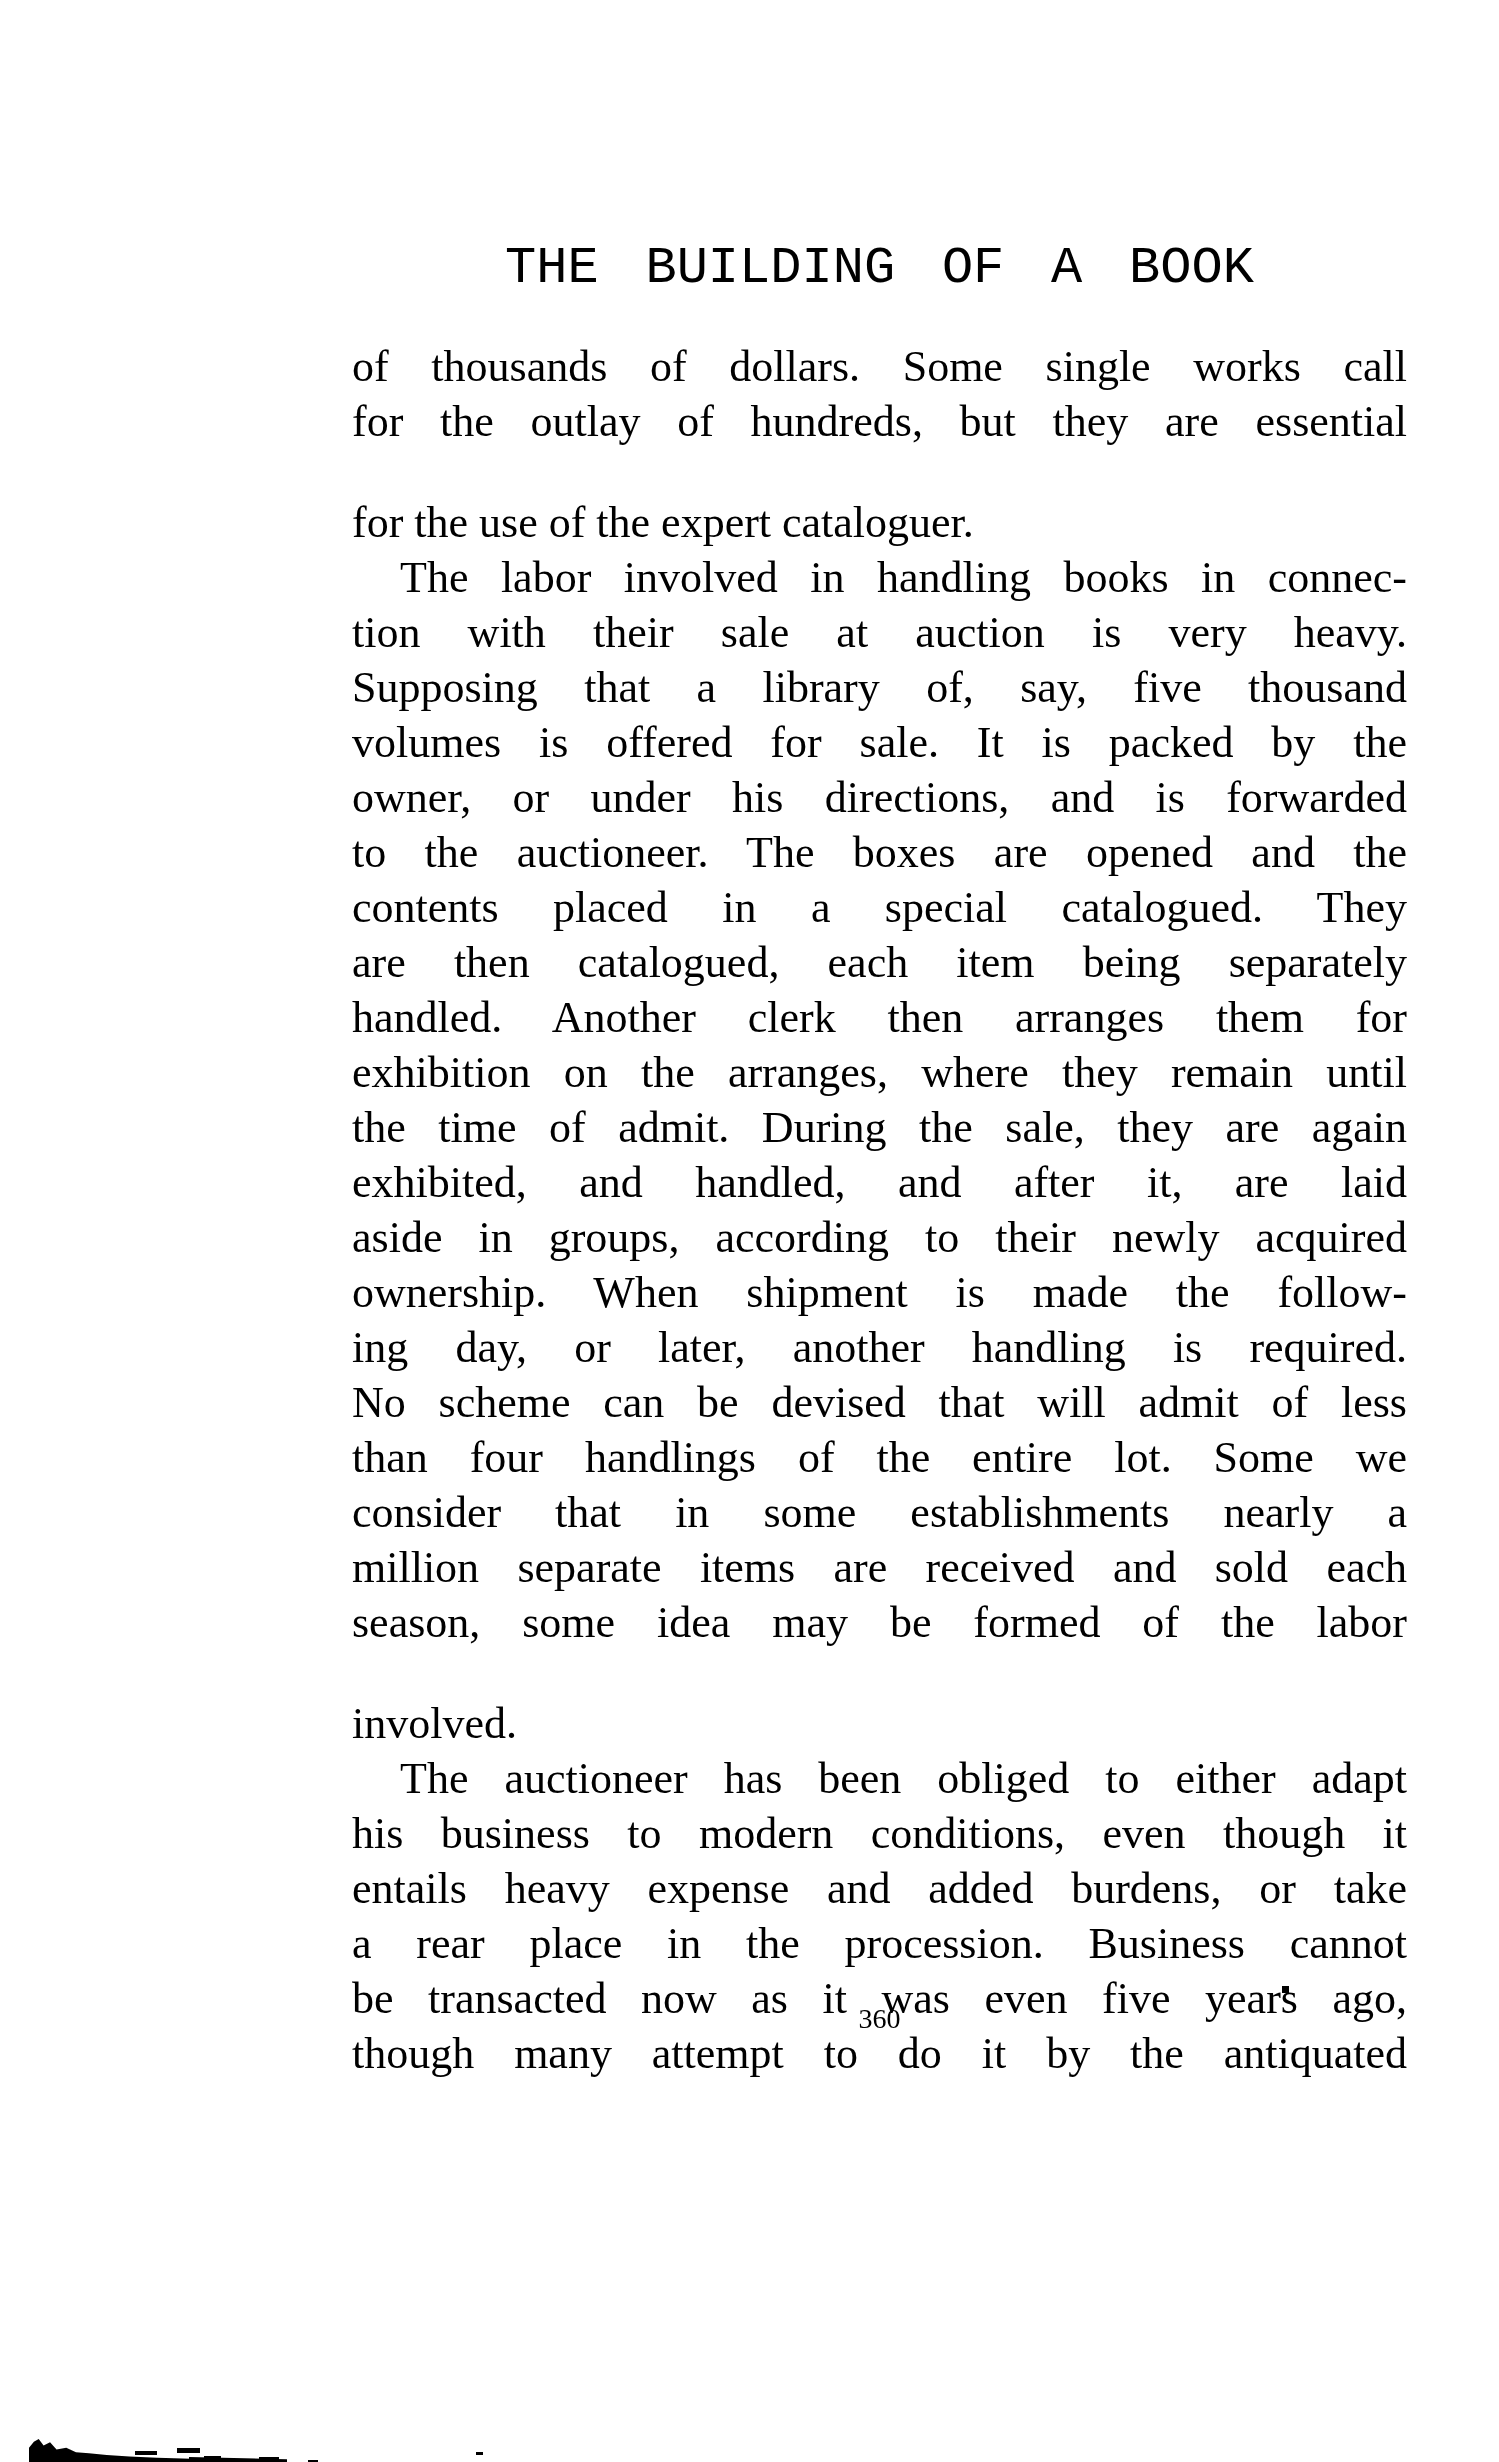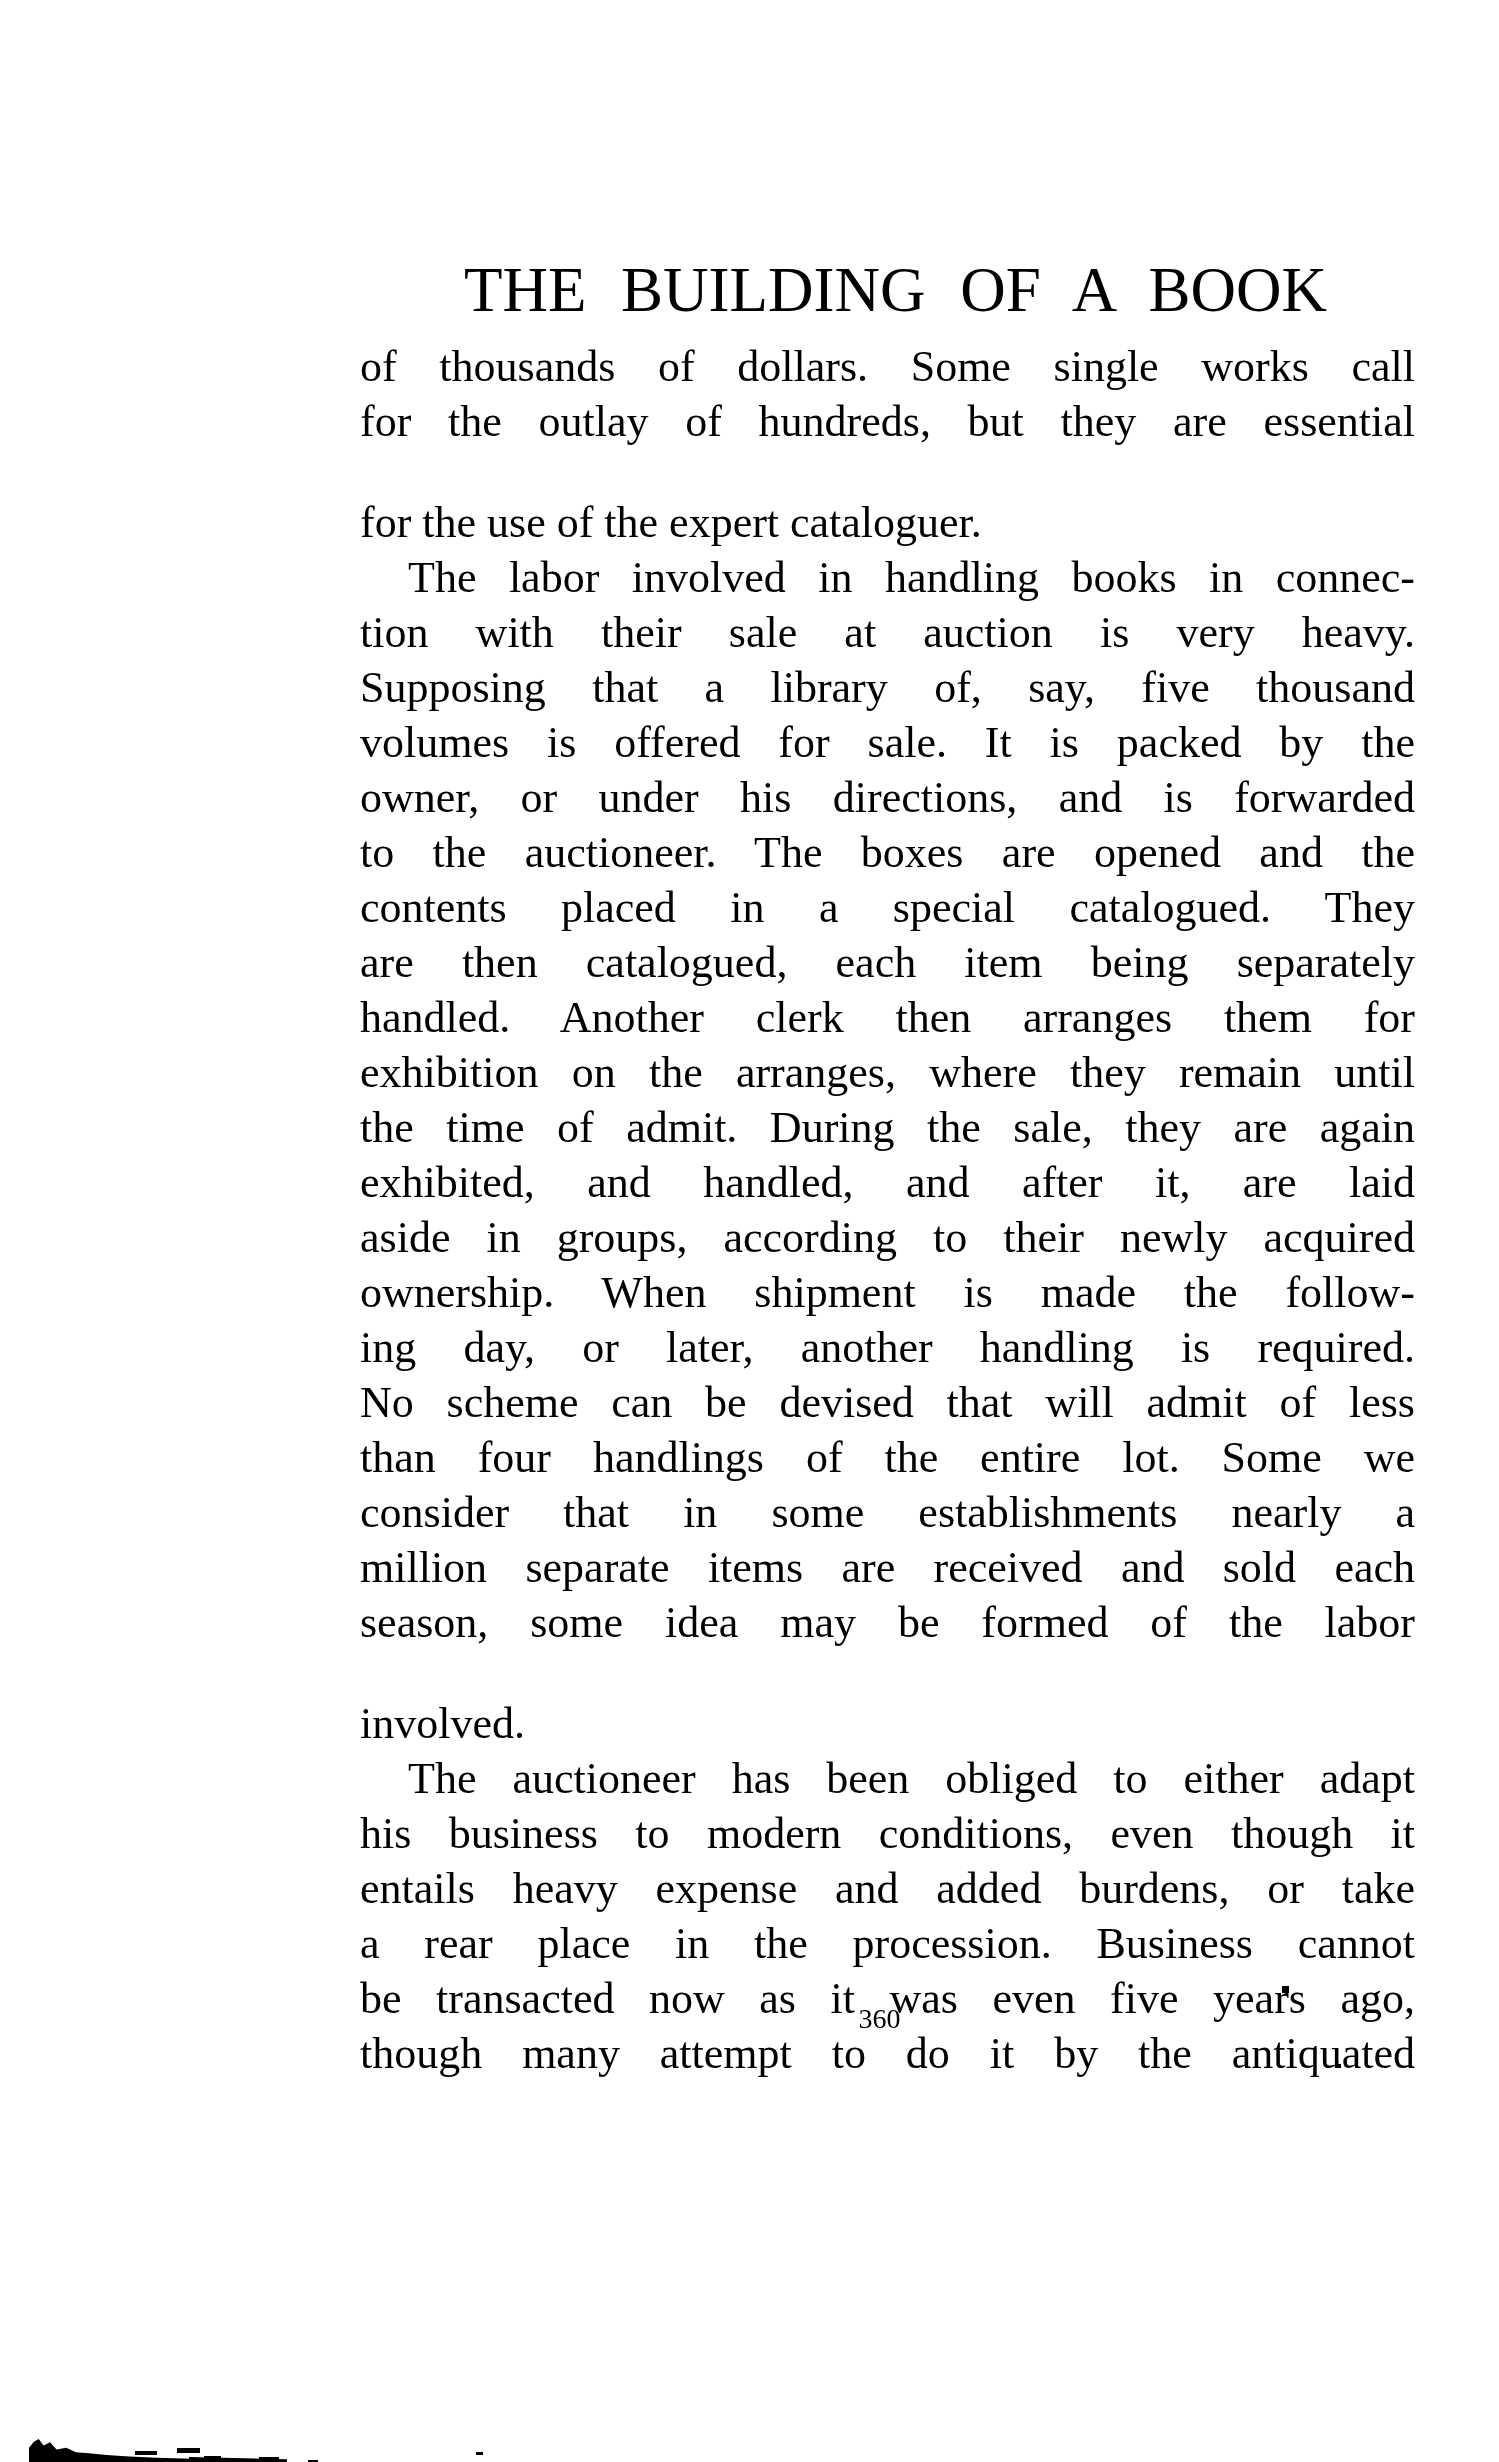--- a/index.html
+++ b/index.html
@@ -14,32 +14,33 @@
     background: #ffffff;
     color: #000000;
     font-family: "Liberation Serif", "DejaVu Serif", serif;
     overflow: hidden;
   }
   .running-head {
     position: absolute;
     left: 352px;
     top: 243px;
     width: 1055px;
-    margin: 16px;
+    margin: 0;
     text-align: center;
-    font-size: 63px;
+    font-size: 52px;
     font-weight: 400;
     line-height: 1;
     letter-spacing: 0px;
     word-spacing: 0.30em;
     white-space: nowrap;
+    font-family: Liberation Mono, monospace;
   }
   .text-block {
     position: absolute;
-    left: 360px;
+    left: 352px;
     top: 339px;
     width: 1055px;
     font-size: 44px;
     line-height: 55px;
   }
   .line {
     text-align: justify;
     text-align-last: justify;
     height: 55px;
     white-space: normal;

